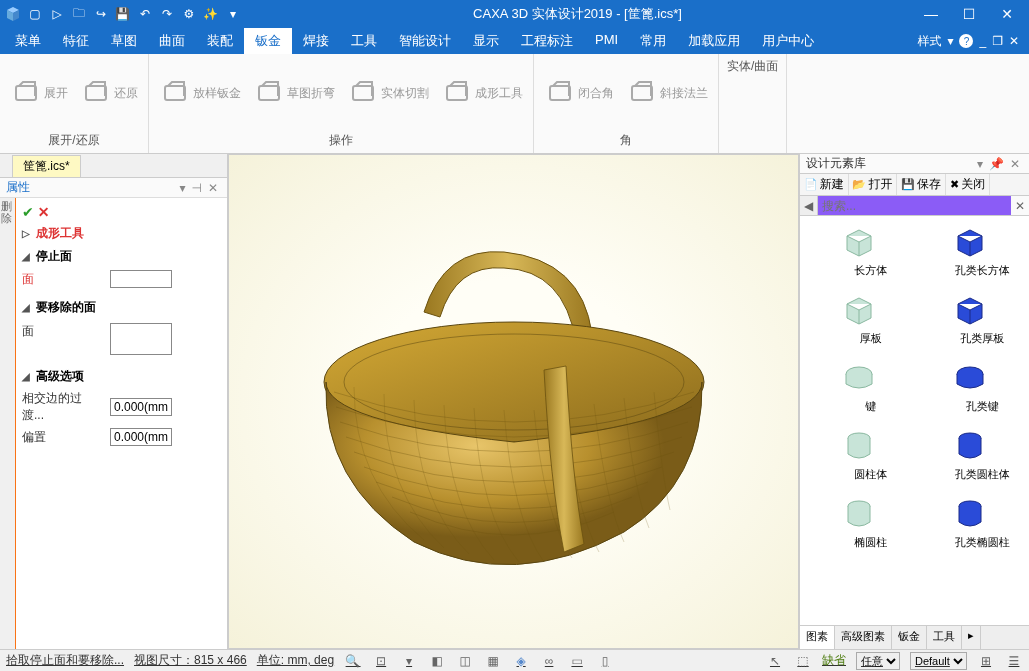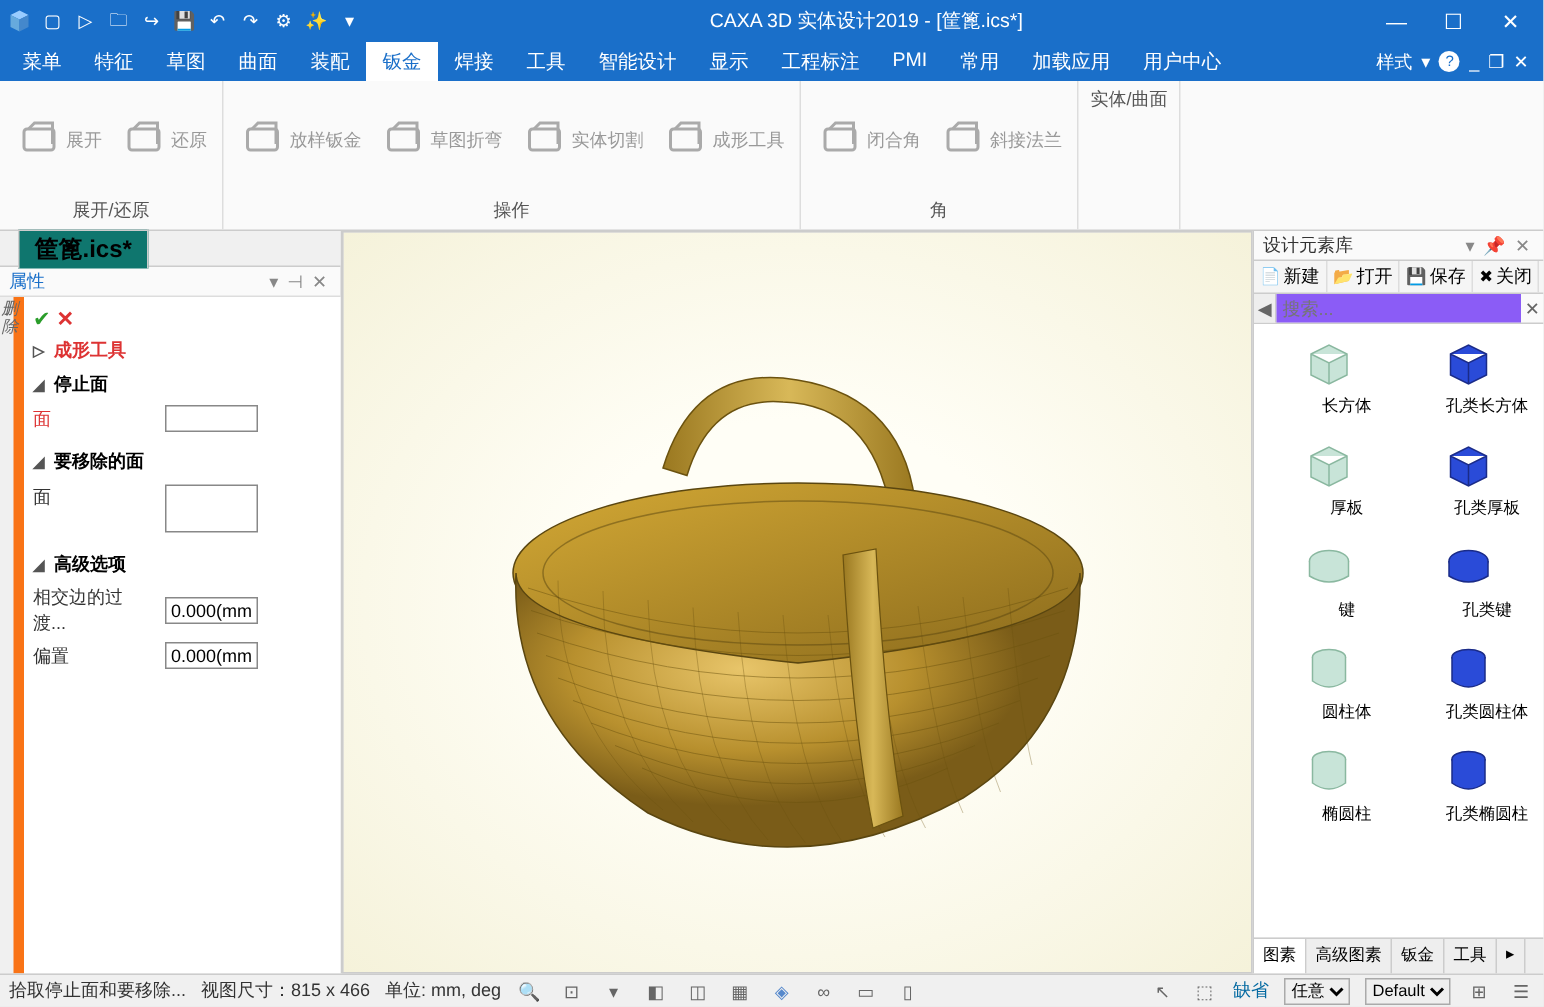--- a/index.html
+++ b/index.html
@@ -23,64 +23,64 @@
 .rgroup .tools { flex: 1; display: flex; gap: 4px; align-items: center; }
 .rgroup .glabel { text-align: center; font-size: 12px; color: #555; padding: 2px; }
 .rtool { display: flex; flex-direction: row; align-items: center; gap: 2px; padding: 2px 4px; color: #999; cursor: default; }
 .rtool .ico { width: 32px; height: 32px; display: flex; align-items: center; justify-content: center; }
 .rtool svg { stroke: #aaa; fill: none; stroke-width: 2; }
 
 .workarea { flex: 1; display: flex; min-height: 0; background: #e8e8e8; }
 
 .leftcol { width: 228px; display: flex; flex-direction: column; background: #fafafa; border-right: 1px solid #ccc; }
 .doctab { height: 24px; display: flex; align-items: center; border-bottom: 1px solid #ccc; background: #f0f0f0; }
-.doctab .tab { background: #0f766e; border: 1px solid #ccc; border-bottom: none; padding: 2px 10px; margin-left: 12px; font-size: 16px; font-weight: bold; }
+.doctab .tab { background: #fef9c3; border: 1px solid #ccc; border-bottom: none; padding: 2px 10px; margin-left: 12px; font-size: 12px; }
 .propbar { height: 20px; display: flex; align-items: center; padding: 0 6px; color: #1a6fc9; font-size: 12px; border-bottom: 1px solid #ddd; }
 .propbar .spacer { flex: 1; }
 .propbar .pbtn { padding: 0 3px; color: #888; cursor: pointer; }
 .leftbody { display: flex; flex: 1; min-height: 0; }
 .propscroll { flex: 1; overflow-y: auto; background: #fff; display: flex; }
-.treecol { width: 16px; background: #f0f0f0; border-right: 7px solid #f97316; font-size: 10px; color: #666; text-align: center; padding-top: 4px; font-style: italic; }
+.treecol { width: 16px; background: #f0f0f0; border-right: 1px solid #f97316; font-size: 10px; color: #666; padding-top: 4px; }
 .propcontent { flex: 1; padding: 4px 6px; }
 .okcancel { display: flex; gap: 4px; padding: 2px 0; }
 .okcancel .ok { color: #2a9d2a; font-size: 14px; cursor: pointer; }
 .okcancel .cancel { color: #d33; font-size: 14px; cursor: pointer; font-weight: bold; }
 .treerow { display: flex; align-items: center; gap: 4px; padding: 3px 0; }
 .treerow .arr { width: 10px; font-size: 10px; color: #555; }
 .treerow.red { color: #d33; font-weight: bold; }
 .treerow.bold { font-weight: bold; }
 .fieldrow { display: flex; align-items: center; gap: 8px; padding: 2px 0; }
 .fieldrow .lbl { width: 80px; color: #d33; }
 .fieldrow .lbl.plain { color: #333; }
 .fieldrow input { border: 1px solid #888; height: 18px; width: 62px; padding: 0 3px; }
 .bigbox { width: 62px; height: 32px; border: 1px solid #888; background: #fff; }
 
 .viewport { flex: 1; background: radial-gradient(ellipse at center, #fffef6 35%, #f5f2da 100%); border: 1px solid #ccc; position: relative; display: flex; align-items: center; justify-content: center; }
 .basket { width: 400px; height: 360px; position: relative; }
 
-.rightcol { width: 194px; display: flex; flex-direction: column; background: #fafafa; border-left: 1px solid #ccc; }
+.rightcol { width: 230px; display: flex; flex-direction: column; background: #fafafa; border-left: 1px solid #ccc; }
 .libhdr { height: 20px; display: flex; align-items: center; padding: 0 6px; color: #333; border-bottom: 1px solid #ccc; }
 .libhdr .spacer { flex: 1; }
 .libhdr .hbtn { padding: 0 3px; color: #888; cursor: pointer; }
 .libtb { height: 22px; display: flex; border-bottom: 1px solid #ccc; background: #f5f5f5; }
 .libtb .tbtn { padding: 2px 4px; border-right: 1px solid #ddd; font-size: 11px; display: flex; align-items: center; gap: 2px; cursor: pointer; }
 .libsearch { height: 20px; display: flex; border-bottom: 1px solid #ccc; }
 .libsearch .navbtn { width: 18px; display: flex; align-items: center; justify-content: center; background: #eee; border-right: 1px solid #ccc; cursor: pointer; color: #666; }
 .libsearch input { flex: 1; border: none; padding: 0 4px; background: #8b5cf6; }
 .libsearch .closebtn { width: 18px; display: flex; align-items: center; justify-content: center; cursor: pointer; color: #666; }
 .libgrid { flex: 1; overflow-y: auto; background: #fff; padding: 4px; }
 .libitems { display: grid; grid-template-columns: 1fr 1fr; gap: 6px 2px; }
 .libitem { display: flex; flex-direction: column; align-items: center; gap: 3px; padding: 4px 0; cursor: pointer; }
 .libitem .thumb { width: 36px; height: 36px; display: flex; align-items: center; justify-content: center; }
 .libitem .caption { font-size: 11px; text-align: center; margin-left: 24px; }
 .libtabs { height: 24px; display: flex; border-top: 1px solid #ccc; background: #eee; }
 .libtabs .lt { padding: 3px 6px; border-right: 1px solid #ccc; font-size: 11px; cursor: pointer; }
 .libtabs .lt.active { background: #fff; }
 
-.statusbar { height: 22px; background: #f0f0f0; border-top: 1px solid #ccc; display: flex; align-items: center; padding: 0 6px; gap: 10px; font-size: 12px; color: #333; }
+.statusbar { height: 22px; background: #f0f0f0; border-top: 1px solid #ccc; display: flex; align-items: center; padding: 0 6px; gap: 10px; font-size: 12px; color: #333; text-decoration: underline; }
 .statusbar .spacer { flex: 1; }
 .statusbar .sicon { width: 18px; height: 18px; display: flex; align-items: center; justify-content: center; color: #666; cursor: pointer; }
 .statusbar select { border: 1px solid #aaa; height: 18px; font-size: 11px; }
 </style>
 </head>
 <body>
 
 <div class="titlebar">
   <div class="qat">
     <div class="qat-btn">
@@ -471,18 +471,18 @@
   <div class="sicon">◧</div>
   <div class="sicon">◫</div>
   <div class="sicon">▦</div>
   <div class="sicon" style="color:#58c">◈</div>
   <div class="sicon">∞</div>
   <div class="sicon">▭</div>
   <div class="sicon">▯</div>
   <div class="spacer"></div>
   <div class="sicon">↖</div>
   <div class="sicon">⬚</div>
-  <span style="color:#0369a1">缺省</span>
+  <span style="color:#4d7c0f">缺省</span>
   <select><option>任意</option></select>
   <select><option>Default</option></select>
   <div class="sicon">⊞</div>
   <div class="sicon">☰</div>
 </div>
 
 </body></html>

